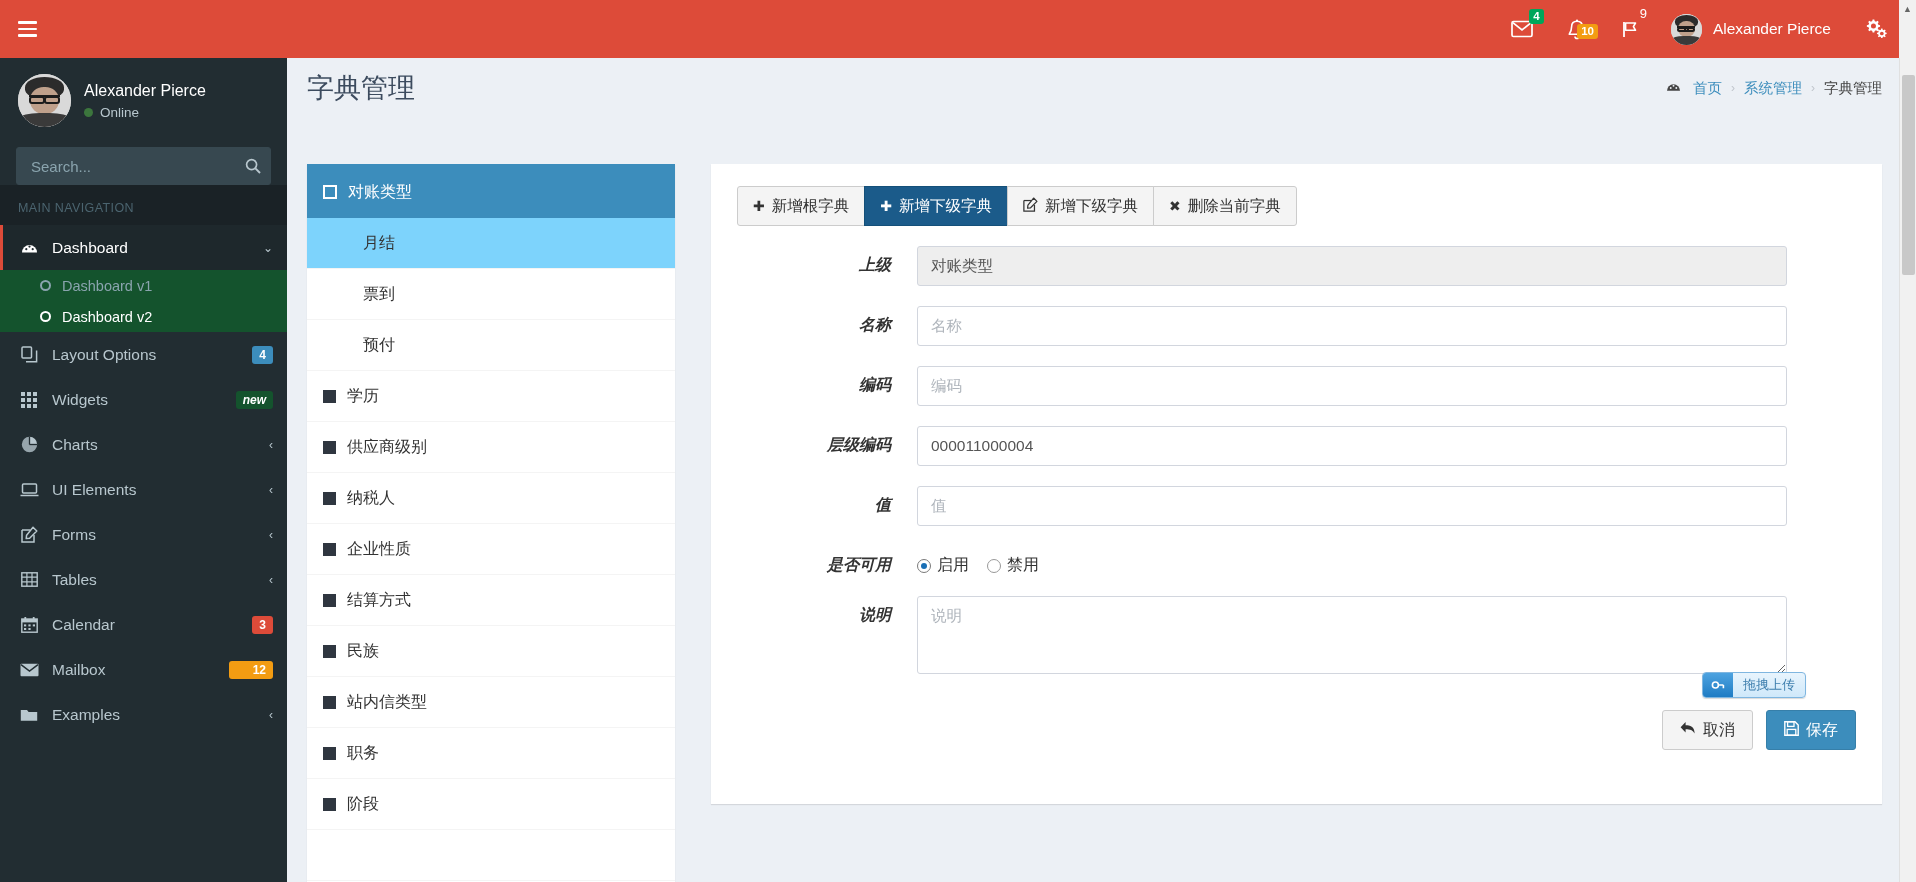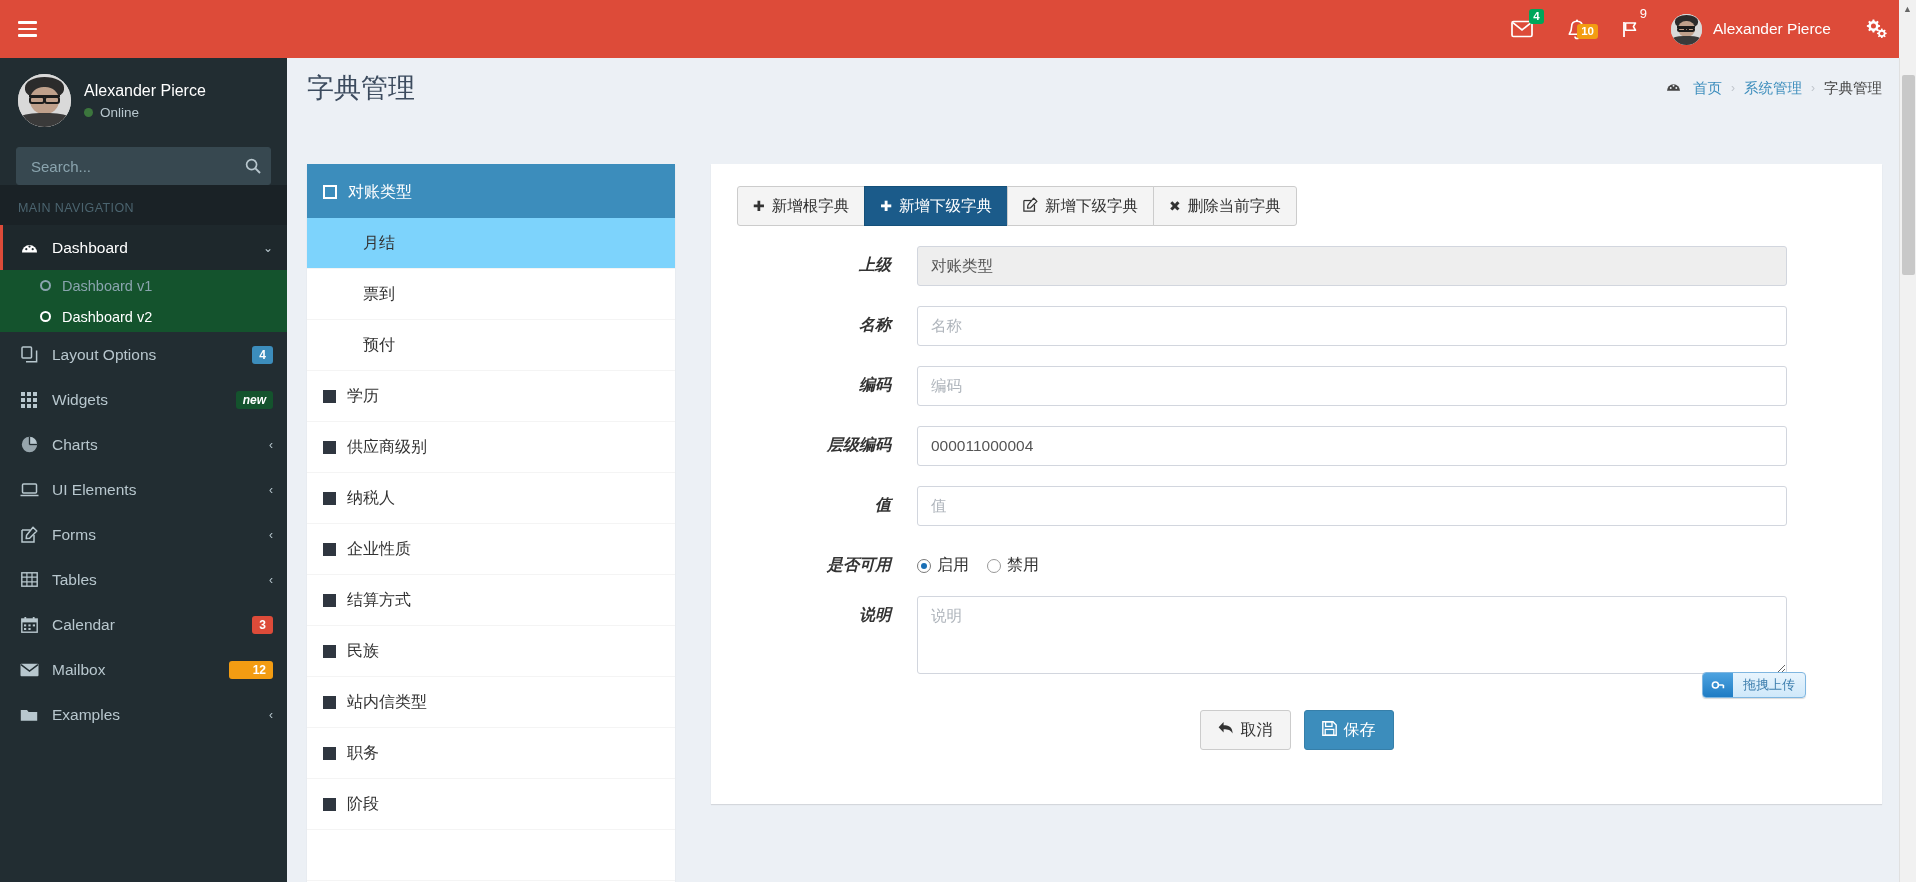--- a/index.html
+++ b/index.html
@@ -185,21 +185,21 @@
     background:linear-gradient(#e8f4fd,#cfe8fa); border:1px solid #7fb6e0;
     border-radius:4px; height:26px; cursor:pointer; overflow:hidden;
     box-shadow:0 1px 1px rgba(0,0,0,.15);
   }
   #upload-btn .ubico {
     width:30px; height:24px; background:linear-gradient(#4ea3e0,#1f7cc4);
     display:flex; align-items:center; justify-content:center; color:#fff; font-size:14px;
   }
   #upload-btn .ublbl { padding: 0 10px; font-size:13px; color:#3f7fae; }
 
-  #form-actions { display:flex; justify-content:center; gap:13px; margin-top:32px; }
+  #form-actions { display:flex; justify-content:flex-end; gap:13px; margin-top:32px; }
   .abtn {
     display:inline-flex; align-items:center; gap:7px; height:40px; padding: 0 17px;
     font-size:16px; border-radius:3px; cursor:pointer; font-family:inherit;
     border:1px solid #ccc; background:#f4f4f4; color:#333;
   }
   .abtn.primary { background:#3c8dbc; border-color:#367fa9; color:#fff; }
 
   
   #scroll-track { position:absolute; top:58px; right:0; width:17px; height:824px; background:#f1f1f1; border-left:1px solid #e0e0e0; }
   #scroll-thumb { position:absolute; top:17px; left:2px; width:13px; height:200px; background:#c8c8c8; border-radius:2px; }

